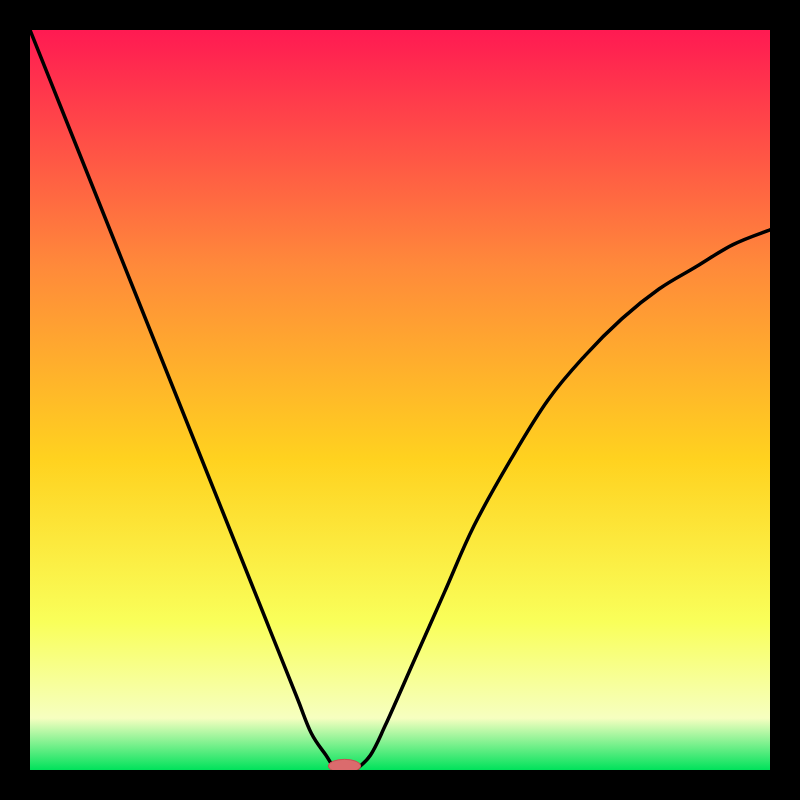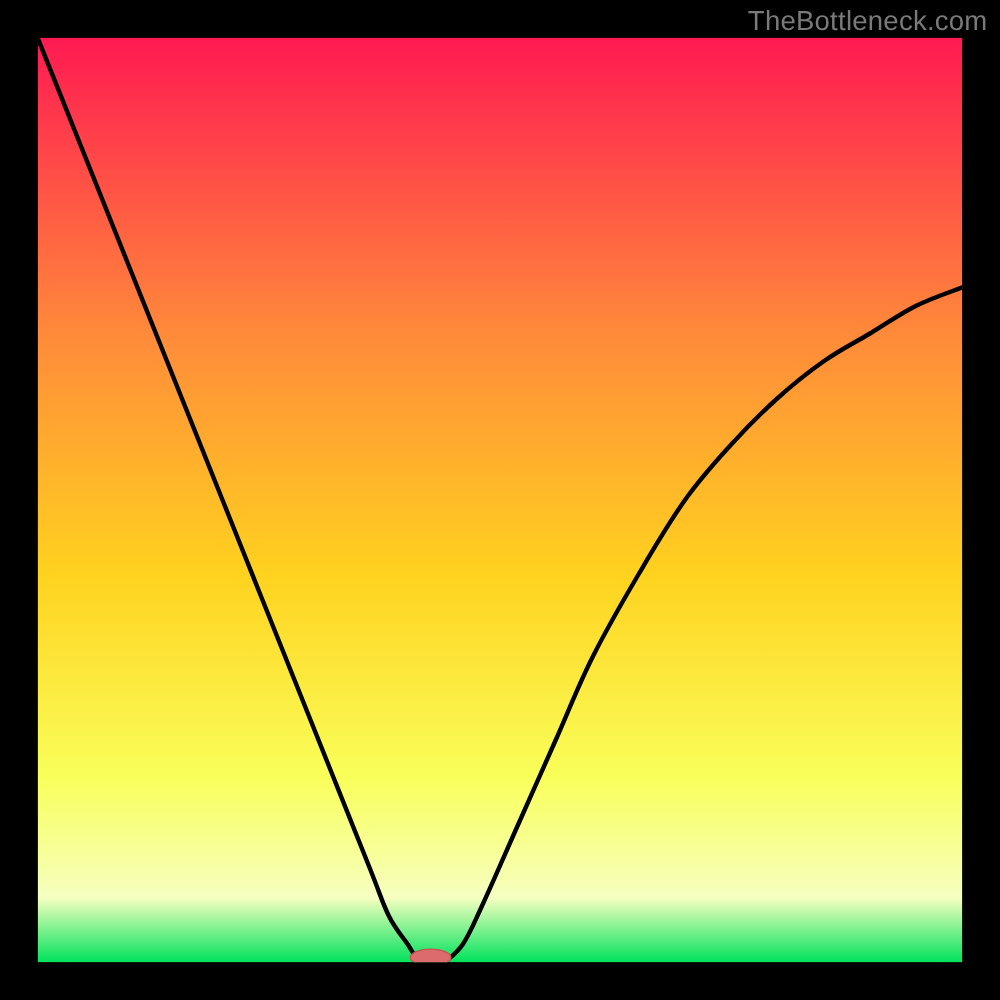--- a/index.html
+++ b/index.html
@@ -36,21 +36,20 @@
     font-weight: 500;
     letter-spacing: 0.2px;
     z-index: 10;
   }
   svg { display: block; }
 </style>
 </head>
 <body>
 
 <div class="frame">
-  <div class="watermark">TheBottleneck.com</div>
 
   <div class="plot-area">
     <svg id="chart-svg" width="740" height="740" viewBox="0 0 740 740" preserveAspectRatio="none">
       <defs>
         <linearGradient id="bg-grad" x1="0" y1="0" x2="0" y2="1">
           <stop id="g0" offset="0%" stop-color="#ff1a52"></stop>
           <stop id="g1" offset="32%" stop-color="#ff8a3a"></stop>
           <stop id="g2" offset="58%" stop-color="#ffd21f"></stop>
           <stop id="g3" offset="80%" stop-color="#f9ff5a"></stop>
           <stop id="g4" offset="93%" stop-color="#f6ffc0"></stop>

